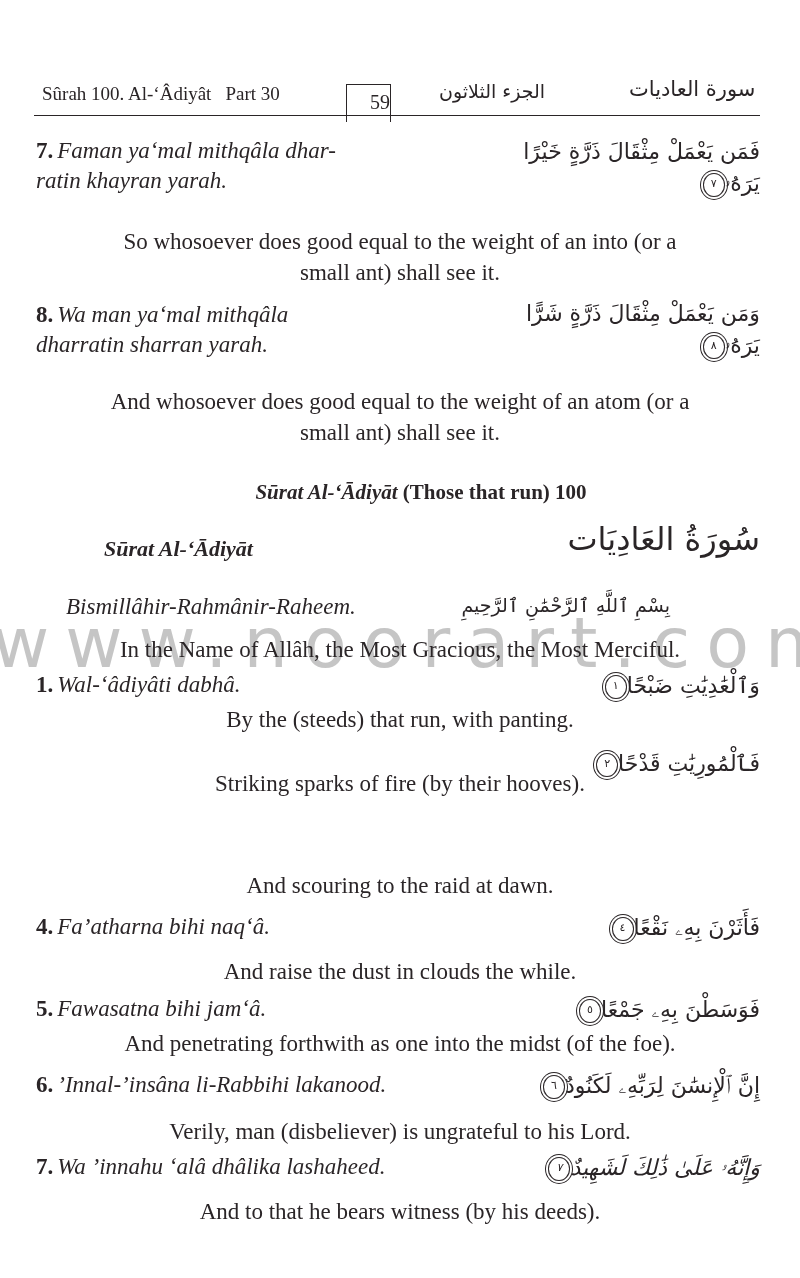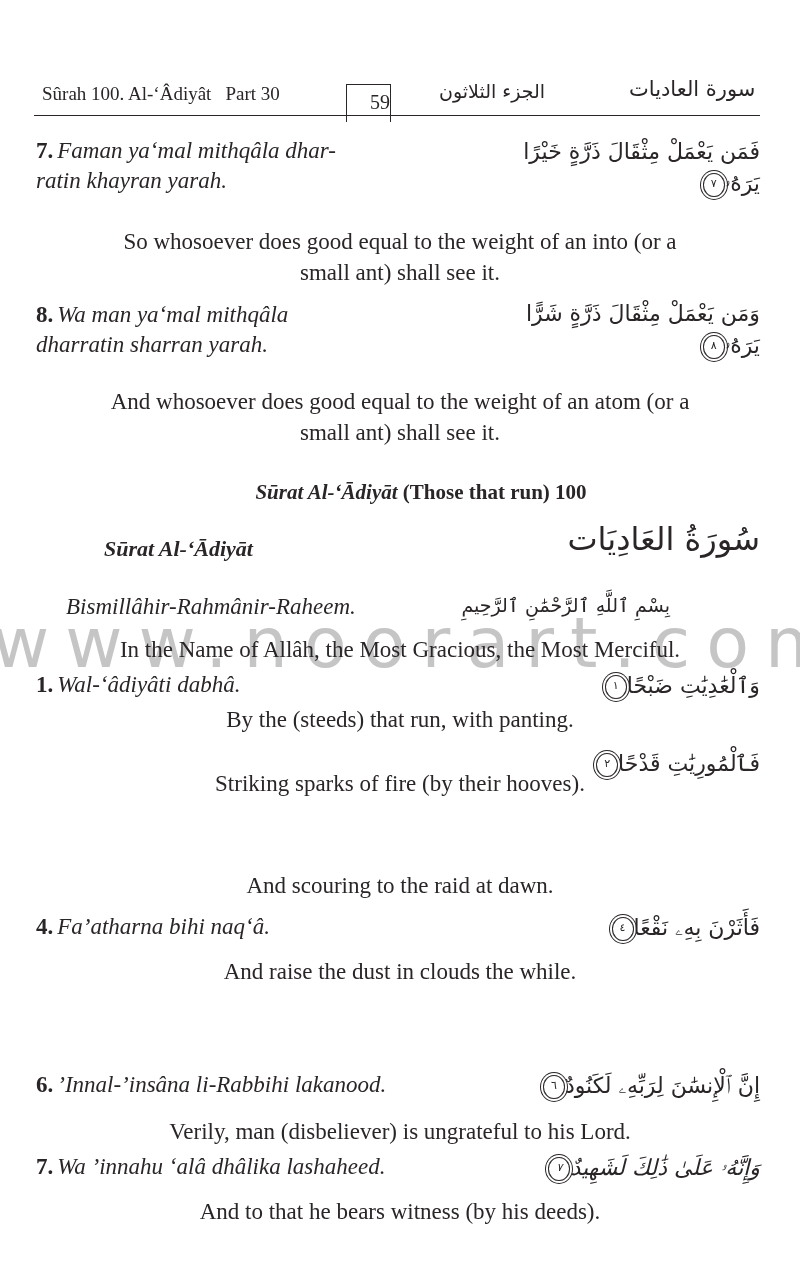--- a/index.html
+++ b/index.html
@@ -119,20 +119,25 @@
   <div class="meaning" style="top:768px;">Striking sparks of fire (by their hooves).</div>
 
   <div class="meaning" style="top:870px;">And scouring to the raid at dawn.</div>
 
   <div class="verse" style="top:912px;height:34px;">
     <div class="translit" style="top:0;"><span class="num">4.</span><span>Fa’atharna bihi naq‘â.</span></div>
     <div class="arabic" style="top:0;"><span>فَأَثَرْنَ بِهِۦ نَقْعًا</span><span class="ayah-mark">٤</span></div>
   </div>
   <div class="meaning" style="top:956px;">And raise the dust in clouds the while.</div>
 
+  <div class="verse" style="top:994px;height:34px;">
+    <div class="translit" style="top:0;"><span class="num">5.</span><span>Fawasatna bihi jam‘â.</span></div>
+    <div class="arabic" style="top:0;"><span>فَوَسَطْنَ بِهِۦ جَمْعًا</span><span class="ayah-mark">٥</span></div>
+  </div>
+  <div class="meaning" style="top:1028px;">And penetrating forthwith as one into the midst (of the foe).</div>
 
   <div class="verse" style="top:1070px;height:34px;">
     <div class="translit" style="top:0;"><span class="num">6.</span><span>’Innal-’insâna li-Rabbihi lakanood.</span></div>
     <div class="arabic" style="top:0;"><span>إِنَّ ٱلْإِنسَٰنَ لِرَبِّهِۦ لَكَنُودٌ</span><span class="ayah-mark">٦</span></div>
   </div>
   <div class="meaning" style="top:1116px;">Verily, man (disbeliever) is ungrateful to his Lord.</div>
 
   <div class="verse" style="top:1152px;height:34px;">
     <div class="translit" style="top:0;"><span class="num">7.</span><span>Wa ’innahu ‘alâ dhâlika lashaheed.</span></div>
     <div class="arabic" style="top:0;font-style:italic;"><span>وَإِنَّهُۥ عَلَىٰ ذَٰلِكَ لَشَهِيدٌ</span><span class="ayah-mark">٧</span></div>

